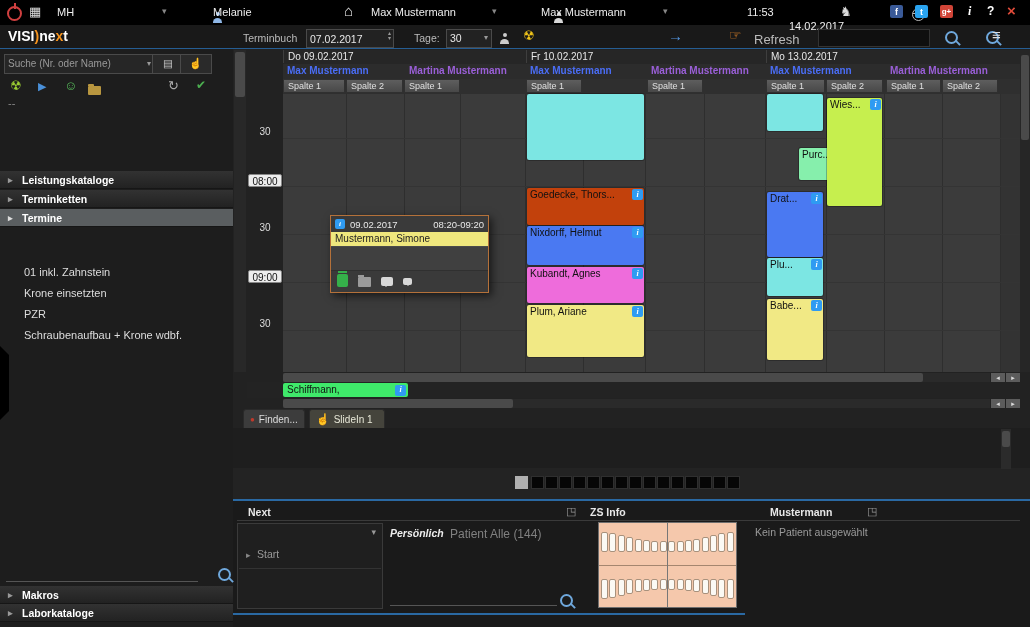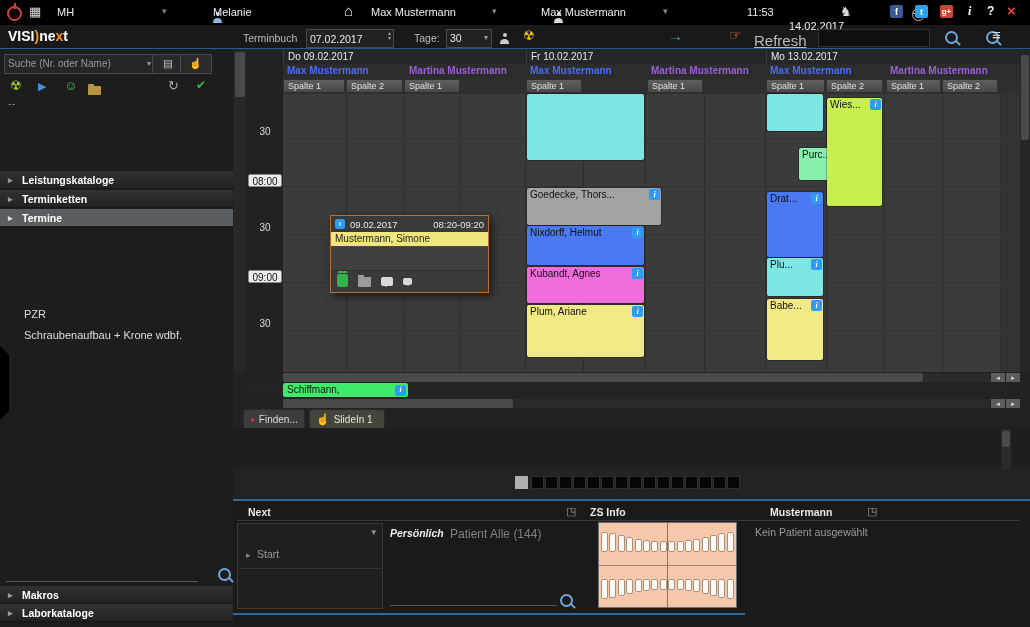--- a/index.html
+++ b/index.html
@@ -146,21 +146,21 @@
       </span>
     <span class="abs txt" style="left:414px;top:32px;color:#bbb;font-size:10.5px;">Tage:</span>
     <div class="inputbox" style="left:446px;top:29px;width:38px;height:17px;line-height:16px;">
       <span>30</span>
       <span style="float:right;color:#999;font-size:8px;">▾</span>
     </div>
     <span class="abs person" style="left:499px;top:31px;color:#ccc;"></span>
     <span class="abs txt" style="left:523px;top:28px;color:#f0c419;font-size:13px;">☢</span>
     <span class="abs txt" style="left:668px;top:27px;color:#5596e0;font-size:15px;font-weight:bold;">→</span>
     <span class="abs txt" style="left:729px;top:27px;color:#e8882a;font-size:14px;">☞</span>
-    <span class="abs txt" style="left:754px;top:32px;color:#bbb;font-size:15px;text-decoration:underline;">Refresh</span>
+    <span class="abs txt" style="left:754px;top:32px;color:#bbb;font-size:13px;">Refresh</span>
     <input class="inputbox" style="left: 818px; top: 29px; width: 104px; height: 16px; background: rgb(15, 15, 15); border-color: rgb(51, 51, 51);">
     <span class="abs mag" style="left:931px;top:31px;color:#6fa8dc;"></span>
     <span class="abs mag" style="left:956px;top:31px;color:#6fa8dc;"></span>
     <span class="abs txt" style="left:992px;top:26px;color:#ddd;font-size:15px;">≡</span>
   </div>
 
   <div class="layer">
     <div class="inputbox" style="left:4px;top:54px;width:143px;height:18px;line-height:17px;background:#262626;color:#999;font-size:10px;">
       <span>Suche (Nr. oder Name)</span>
       <span style="float:right;color:#999;font-size:8px;">▾</span>
@@ -186,20 +186,22 @@
     <div class="side-header" style="top:190px;">
       <span class="arr">▸</span>
       <span>Terminketten</span>
     </div>
     <div class="side-header side-sel" style="top:209px;background:#5a5e60;">
       <span class="arr" style="color:#ddd;">▸</span>
       <span>Termine</span>
     </div>
 
     <div id="fav-list" class="layer">
+        <div class="fav-item" style="top: 262px;">01 inkl. Zahnstein</div>
+        <div class="fav-item" style="top: 283px;">Krone einsetzten</div>
         <div class="fav-item" style="top: 304px;">PZR</div>
         <div class="fav-item" style="top: 325px;">Schraubenaufbau + Krone wdbf.</div>
       </div>
 
     <div class="abs" style="left:0;top:346px;width:9px;height:74px;background:#000;clip-path:polygon(0 0,100% 12%,100% 88%,0 100%);"></div>
 
     <input class="uline-input" style="left: 6px; top: 565px; width: 188px; height: 16px;">
     <span class="abs mag" style="left:202px;top:568px;color:#6fa8dc;"></span>
     <div class="side-header" style="top:586px;">
       <span class="arr">▸</span>
@@ -246,21 +248,21 @@
       <div class="hline" style="left: 283px; top: 186px; width: 737px;"></div>
       <div class="hline" style="left: 283px; top: 234px; width: 737px;"></div>
       <div class="hline" style="left: 283px; top: 282px; width: 737px;"></div>
       <div class="hline" style="left: 283px; top: 330px; width: 737px;"></div>
       <div class="time-half" style="top: 126px;">30</div>
       <div class="time-pill" style="top: 174px;">08:00</div>
       <div class="time-half" style="top: 222px;">30</div>
       <div class="time-pill" style="top: 270px;">09:00</div>
       <div class="time-half" style="top: 318px;">30</div>
       <div class="appt" style="left: 527px; top: 94px; width: 117px; height: 66px; background: rgb(124, 230, 227);"></div>
-      <div class="appt" style="left: 527px; top: 188px; width: 134px; height: 37px; background: #a3a3a3;">Goedecke, Thors...<span class="iico">i</span></div>
+      <div class="appt" style="left: 527px; top: 188px; width: 117px; height: 37px; background: #c2410c;">Goedecke, Thors...<span class="iico">i</span></div>
       <div class="appt" style="left: 527px; top: 226px; width: 117px; height: 39px; background: rgb(74, 121, 242);">Nixdorff, Helmut<span class="iico">i</span></div>
       <div class="appt" style="left: 527px; top: 267px; width: 117px; height: 36px; background: rgb(238, 108, 219);">Kubandt, Agnes<span class="iico">i</span></div>
       <div class="appt" style="left: 527px; top: 305px; width: 117px; height: 52px; background: rgb(241, 233, 133);">Plum, Ariane<span class="iico">i</span></div>
       <div class="appt" style="left: 767px; top: 94px; width: 56px; height: 37px; background: rgb(124, 230, 227);"></div>
       <div class="appt" style="left: 799px; top: 148px; width: 56px; height: 32px; background: #86efac;">Purc...<span class="iico">i</span></div>
       <div class="appt" style="left: 767px; top: 192px; width: 56px; height: 65px; background: rgb(74, 121, 242);">Drat...<span class="iico">i</span></div>
       <div class="appt" style="left: 767px; top: 258px; width: 56px; height: 38px; background: rgb(124, 230, 227);">Plu...<span class="iico">i</span></div>
       <div class="appt" style="left: 767px; top: 299px; width: 56px; height: 61px; background: rgb(241, 233, 133);">Babe...<span class="iico">i</span></div>
       <div class="appt" style="left: 827px; top: 98px; width: 55px; height: 108px; background: rgb(198, 239, 78);">Wies...<span class="iico">i</span></div>
     </div>

